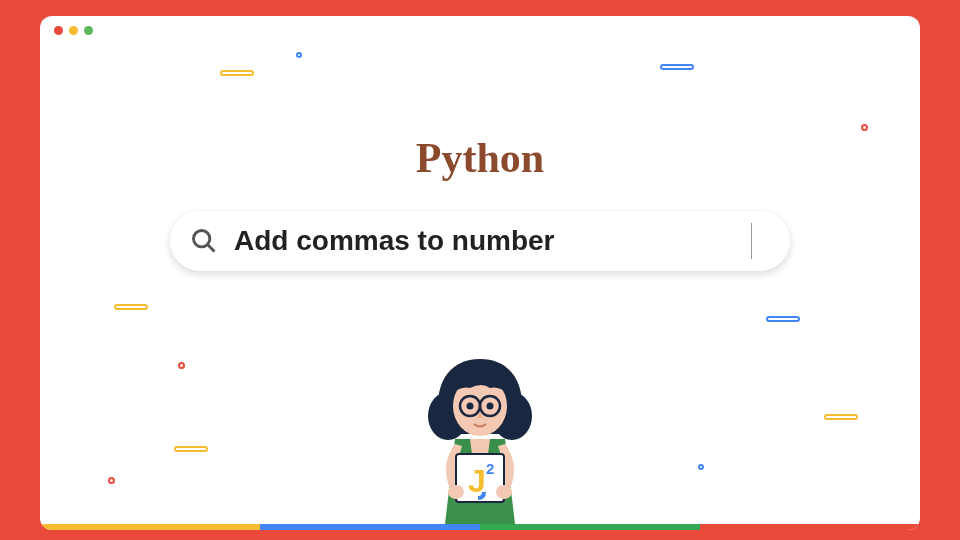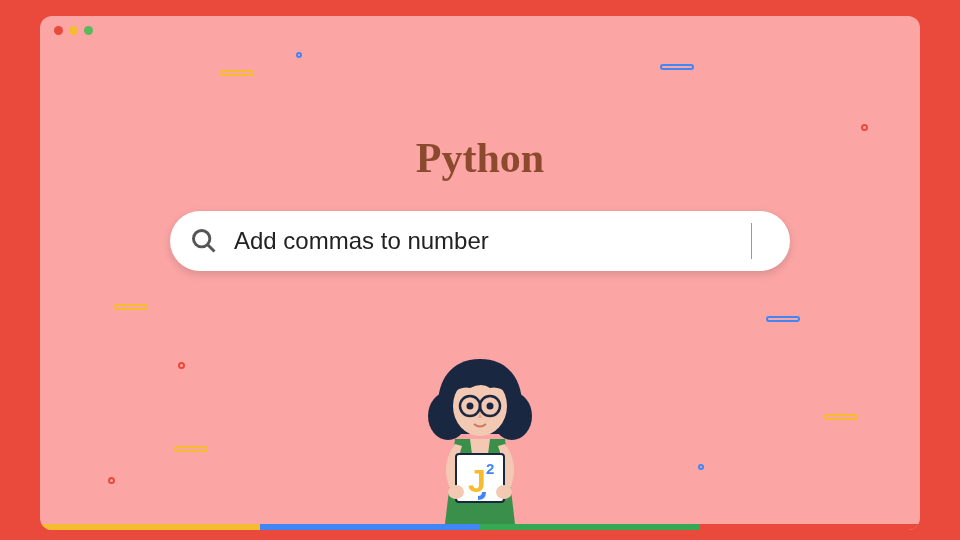--- a/index.html
+++ b/index.html
@@ -10,21 +10,21 @@
     font-family: Arial, sans-serif;
     position: relative;
     overflow: hidden;
   }
   .window {
     position: absolute;
     top: 16px;
     left: 40px;
     right: 40px;
     bottom: 10px;
-    background: #fca5a5;
+    background: #ffffff;
     border-radius: 12px;
     overflow: hidden;
   }
   .titlebar {
     height: 28px;
     display: flex;
     align-items: center;
     padding-left: 14px;
     gap: 6px;
   }
@@ -58,22 +58,22 @@
     align-items: center;
     padding: 0 20px;
   }
   .search-icon {
     width: 28px; height: 28px;
     flex-shrink: 0;
     margin-right: 16px;
   }
   .search-icon svg { width: 100%; height: 100%; }
   .search-text {
-    font-size: 24px;
-    font-weight: normal;
+    font-size: 28px;
+    font-weight: bold;
     color: #222;
     flex: 1;
   }
   .cursor {
     width: 1px;
     height: 36px;
     background: #999;
     margin-right: 18px;
   }
 

